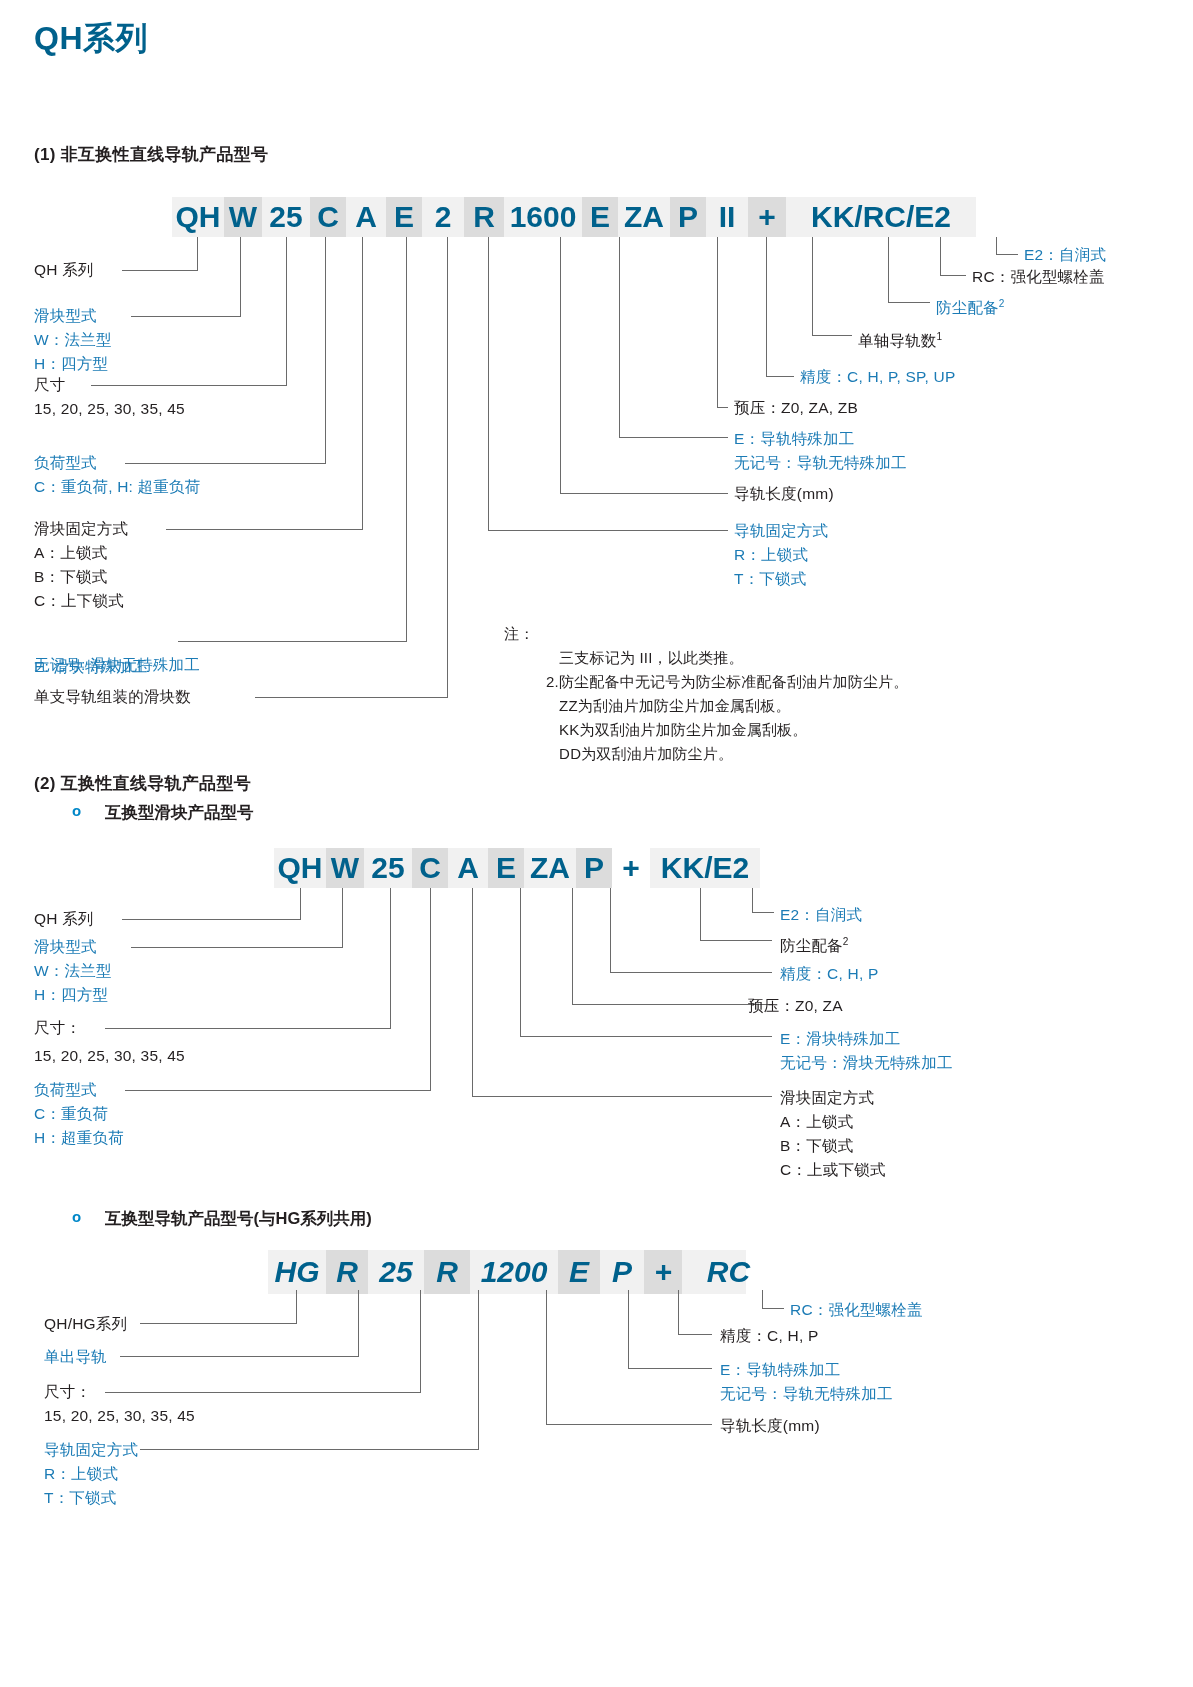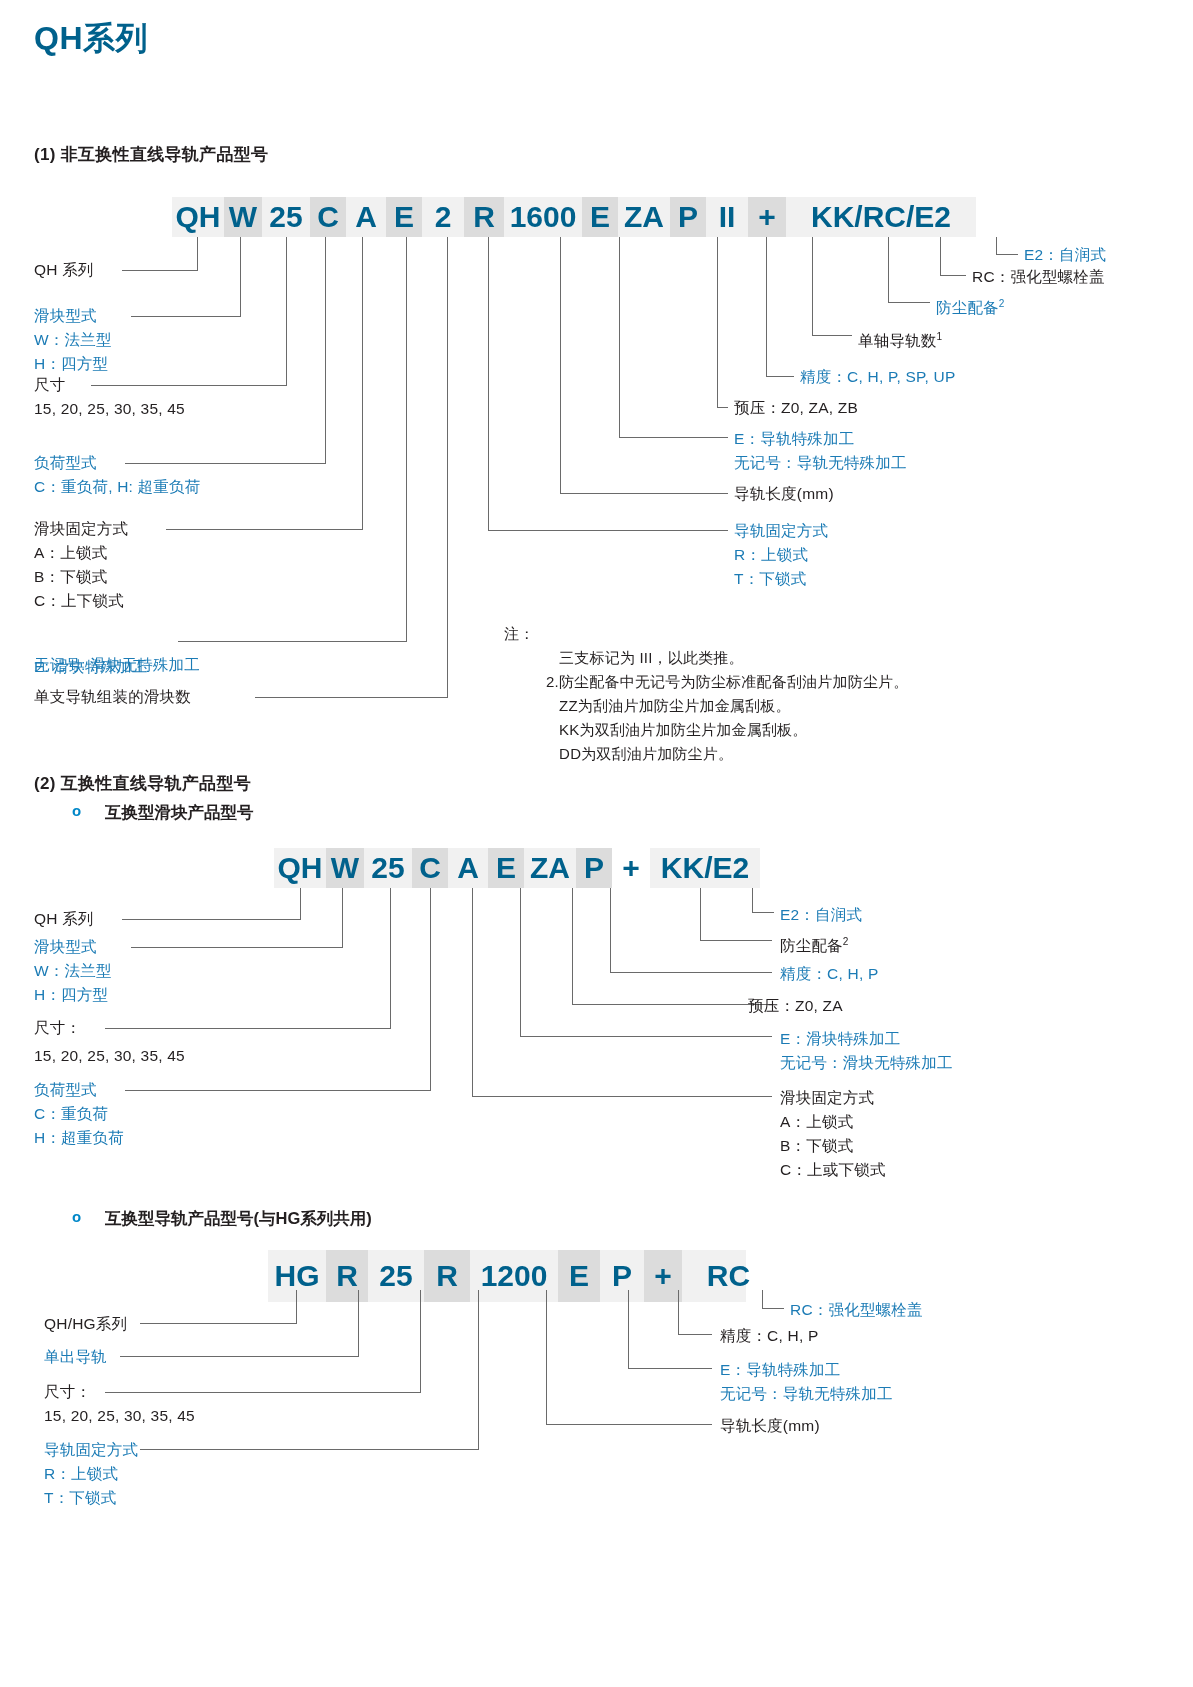--- a/index.html
+++ b/index.html
@@ -39,21 +39,21 @@
   .codebar { position: absolute; display: flex; align-items: stretch; }
   .codebar .cell {
     display: flex; align-items: center; justify-content: center;
     color: #00618c; font-weight: bold; font-family: "Liberation Sans", sans-serif;
     line-height: 1;
   }
   .cb1 { height: 40px; }
   .cb1 .cell { font-size: 30px; }
   .cb2 { height: 40px; }
   .cb2 .cell { font-size: 30px; }
-  .cb3 { height: 52px; }
+  .cb3 { height: 44px; font-style: italic; }
   .cb3 .cell { font-size: 30px; }
   .sh-a { background: #f1f1f1; }
   .sh-b { background: #dcdcdc; }
   .sh-w { background: #ffffff; }
 
   
   .ln { position: absolute; background: #6a6a6a; }
   .lnh { height: 1px; }
   .lnv { width: 1px; }
 

